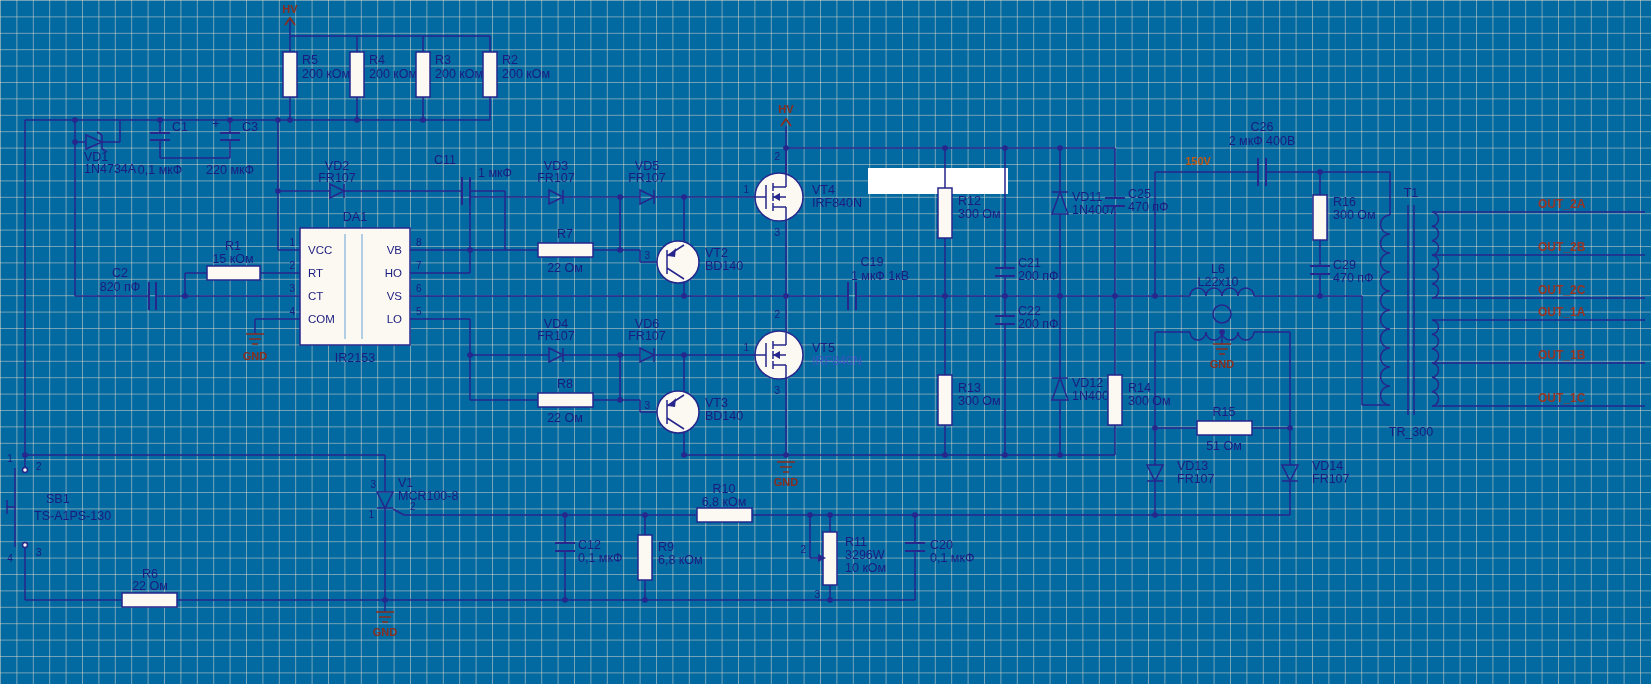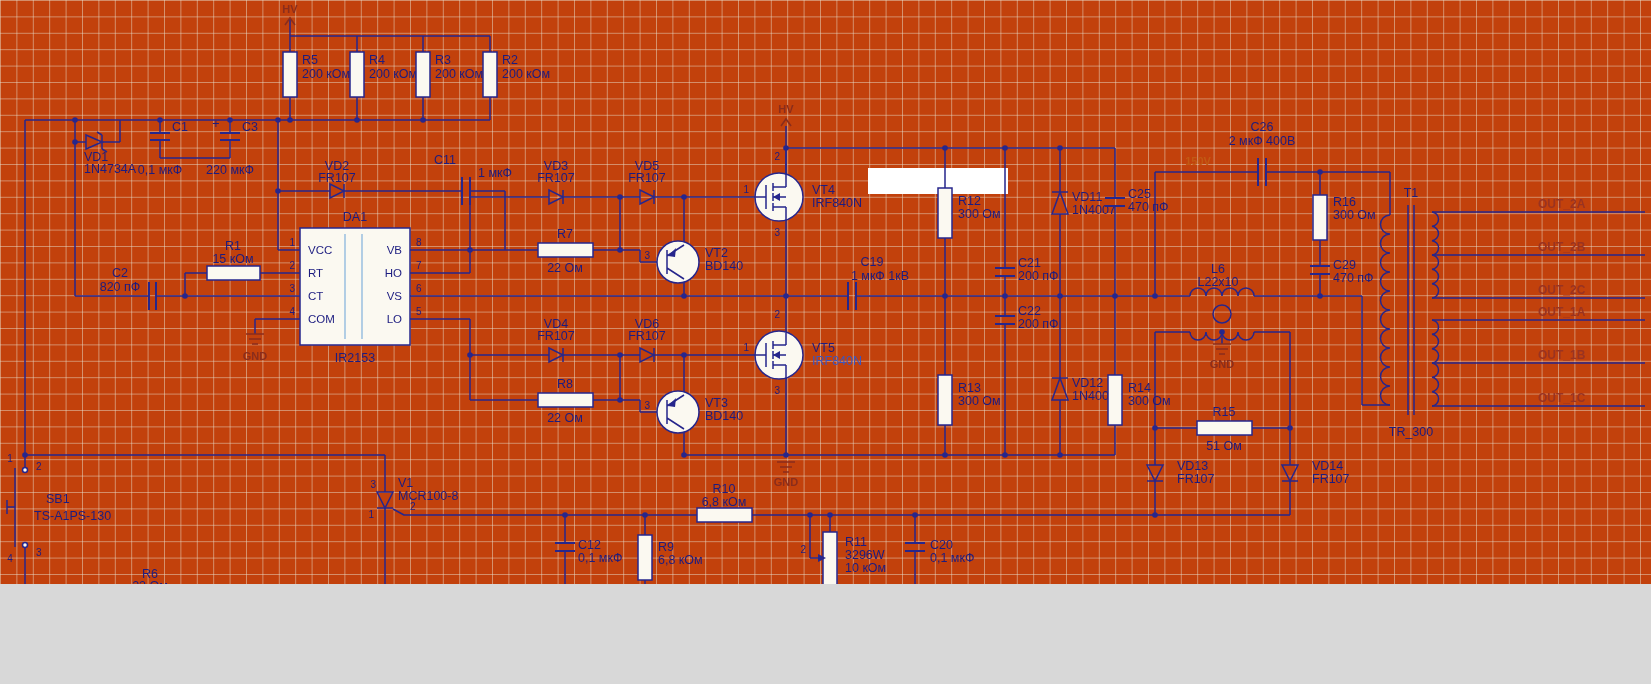--- a/index.html
+++ b/index.html
@@ -1,16 +1,16 @@
 <!DOCTYPE html>
 <html><head>
 <meta charset="utf-8">
 <style>
   html,body{margin:0;padding:0;background:#d8d8d8;}
-  #canvas{position:relative;width:1651px;height:584px;background:#c2410c;overflow:hidden;}
+  #canvas{position:relative;width:1651px;height:684px;background:#0369a1;overflow:hidden;}
   svg{font-family:"Liberation Sans",sans-serif;}
   svg text{fill:#1c1c80;font-size:12.5px;}
   .w{stroke:#26268c;stroke-width:1.5;fill:none;}
   .w2{stroke:#26268c;stroke-width:2;fill:none;}
   .bx{stroke:#26268c;stroke-width:1.5;fill:#fbf9f1;}
   .mr{stroke:#8a2d1c;stroke-width:1.6;fill:none;}
   .ib{stroke:#93bcdf;stroke-width:1.4;}
   .fl{fill:#26268c;stroke:none;}
   .pn{font-size:10px;}
   .pw{fill:#8a2d1c;font-size:11px;font-weight:bold;}

